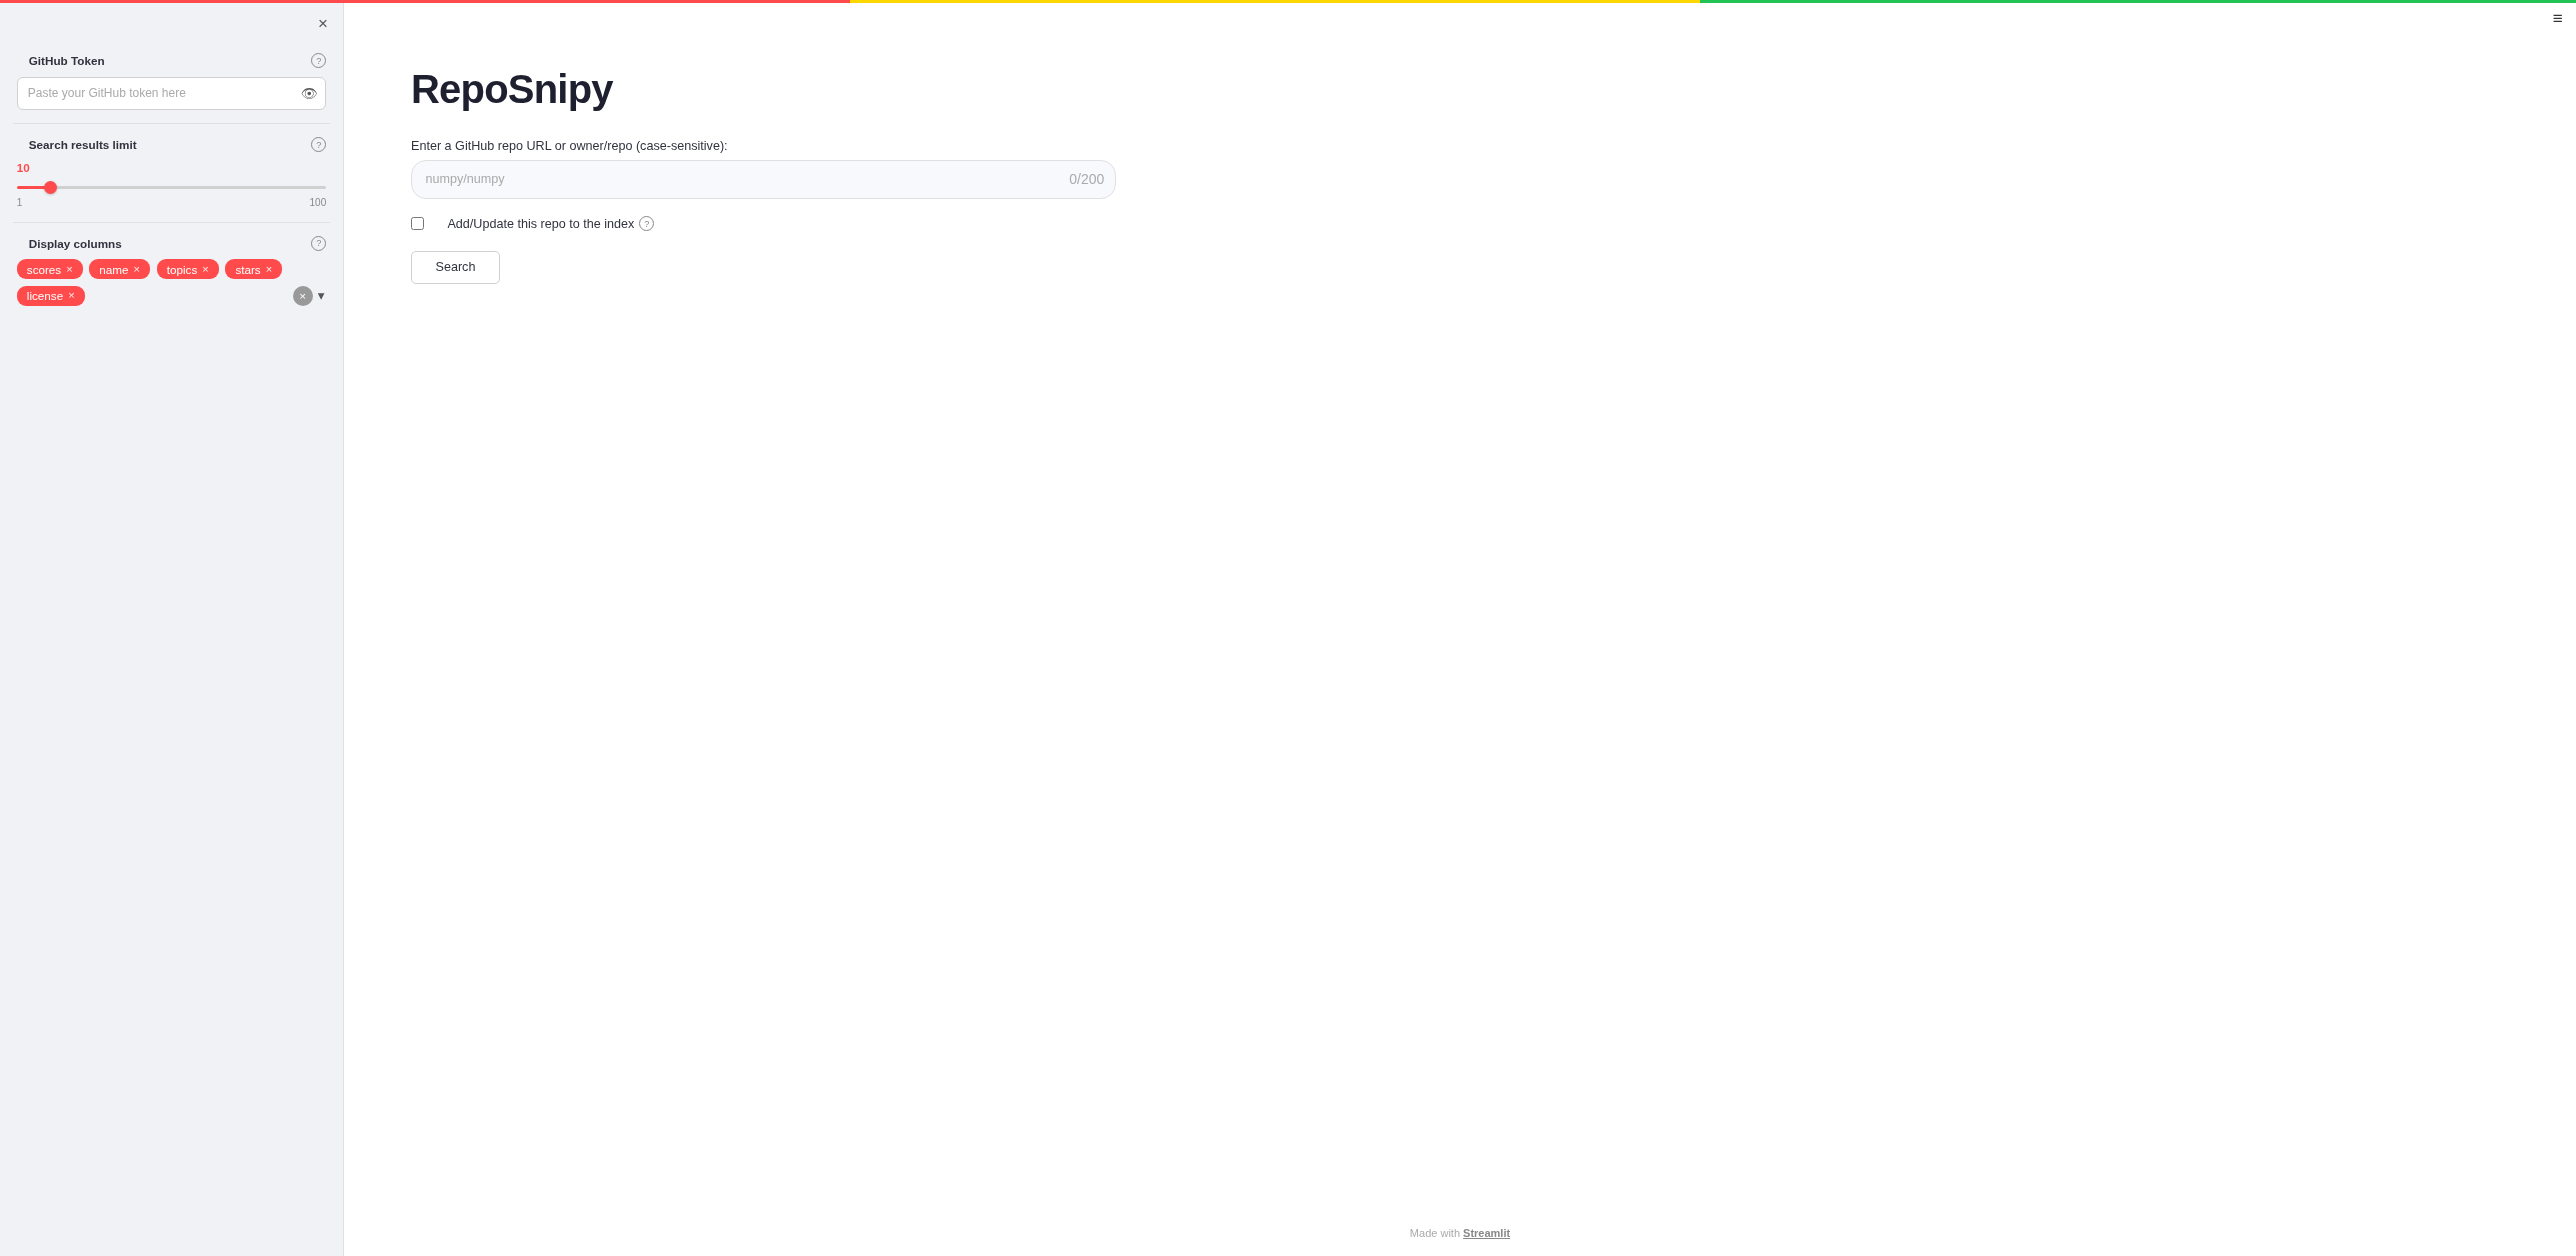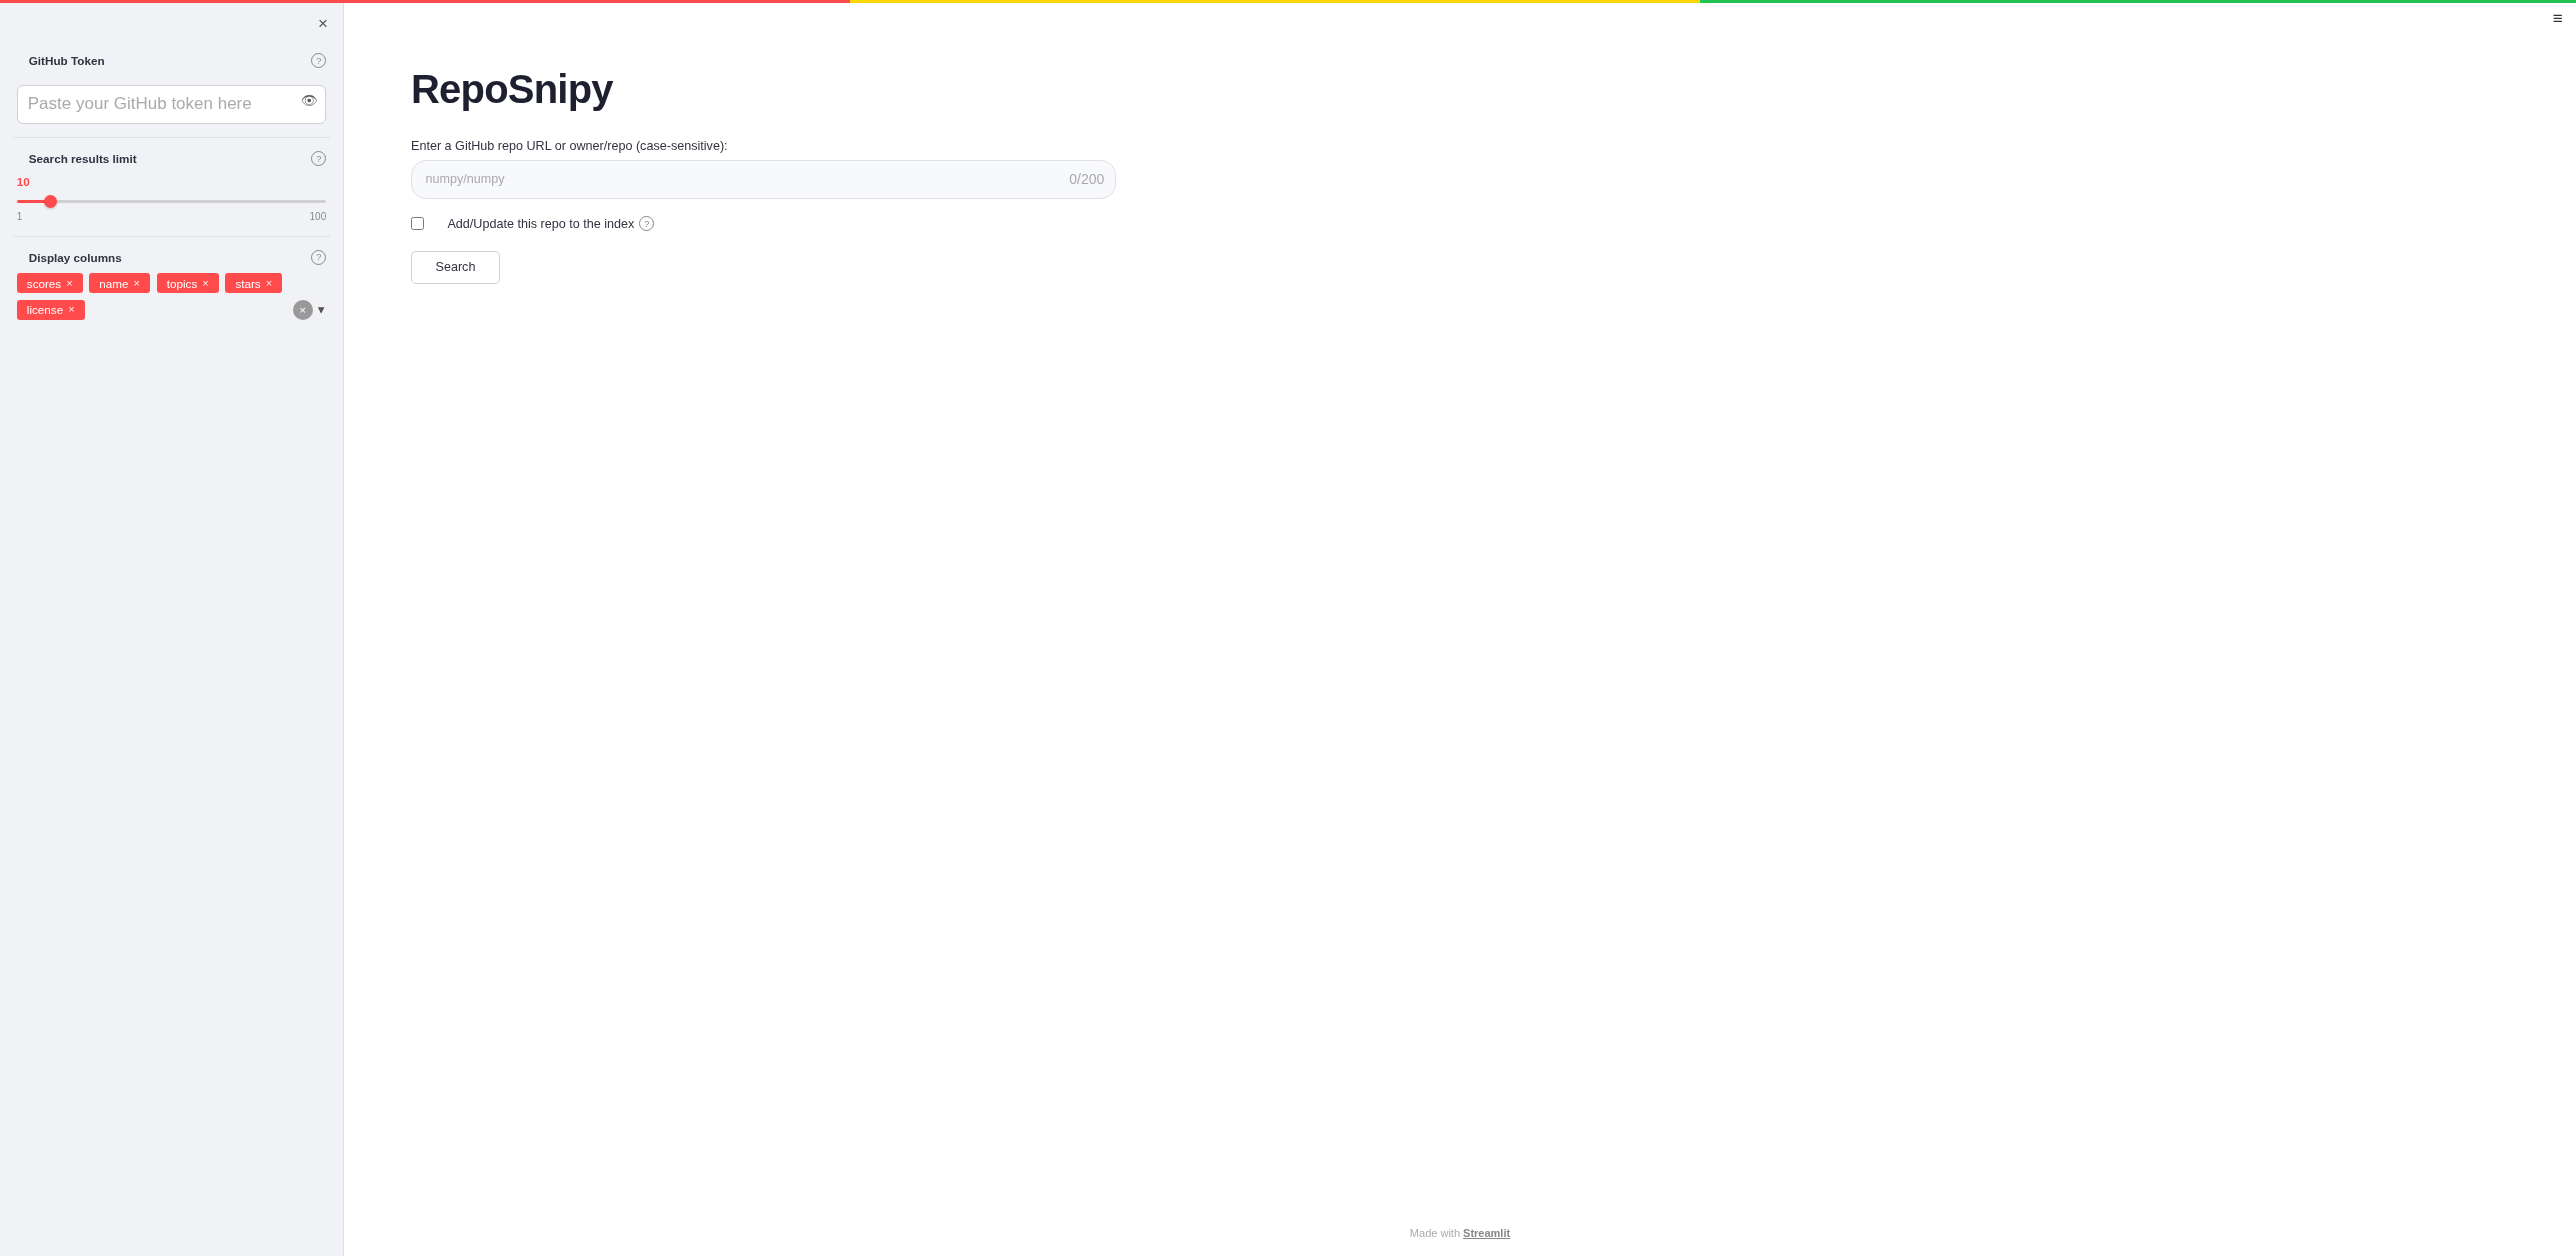--- a/index.html
+++ b/index.html
@@ -92,24 +92,23 @@
       display: flex;
       align-items: center;
     }
 
     .token-input {
       width: 100%;
       padding: 8.4px 34px 8.4px 10px;
       border: 0.8px solid #d0d0d0;
       border-radius: 6px;
       background: #ffffff;
-      font-size: 17px;
+      font-size: 12px;
       color: #333;
       outline: none;
-      margin-top: 8px;
     }
 
     .token-input::placeholder {
       color: #aaa;
     }
 
     .eye-icon {
       position: absolute;
       right: 8.4px;
       color: #555;
@@ -169,21 +168,21 @@
       align-items: center;
       margin-top: 5px;
     }
 
     .tag {
       display: inline-flex;
       align-items: center;
       gap: 5px;
       background: #ff4b4b;
       color: #ffffff;
-      border-radius: 3px;
+      border-radius: 9px;
       padding: 3.4px 10px;
       font-size: 11.7px;
       font-weight: 500;
       cursor: default;
     }
 
     .tag-remove {
       cursor: pointer;
       font-size: 11px;
       opacity: 0.9;

